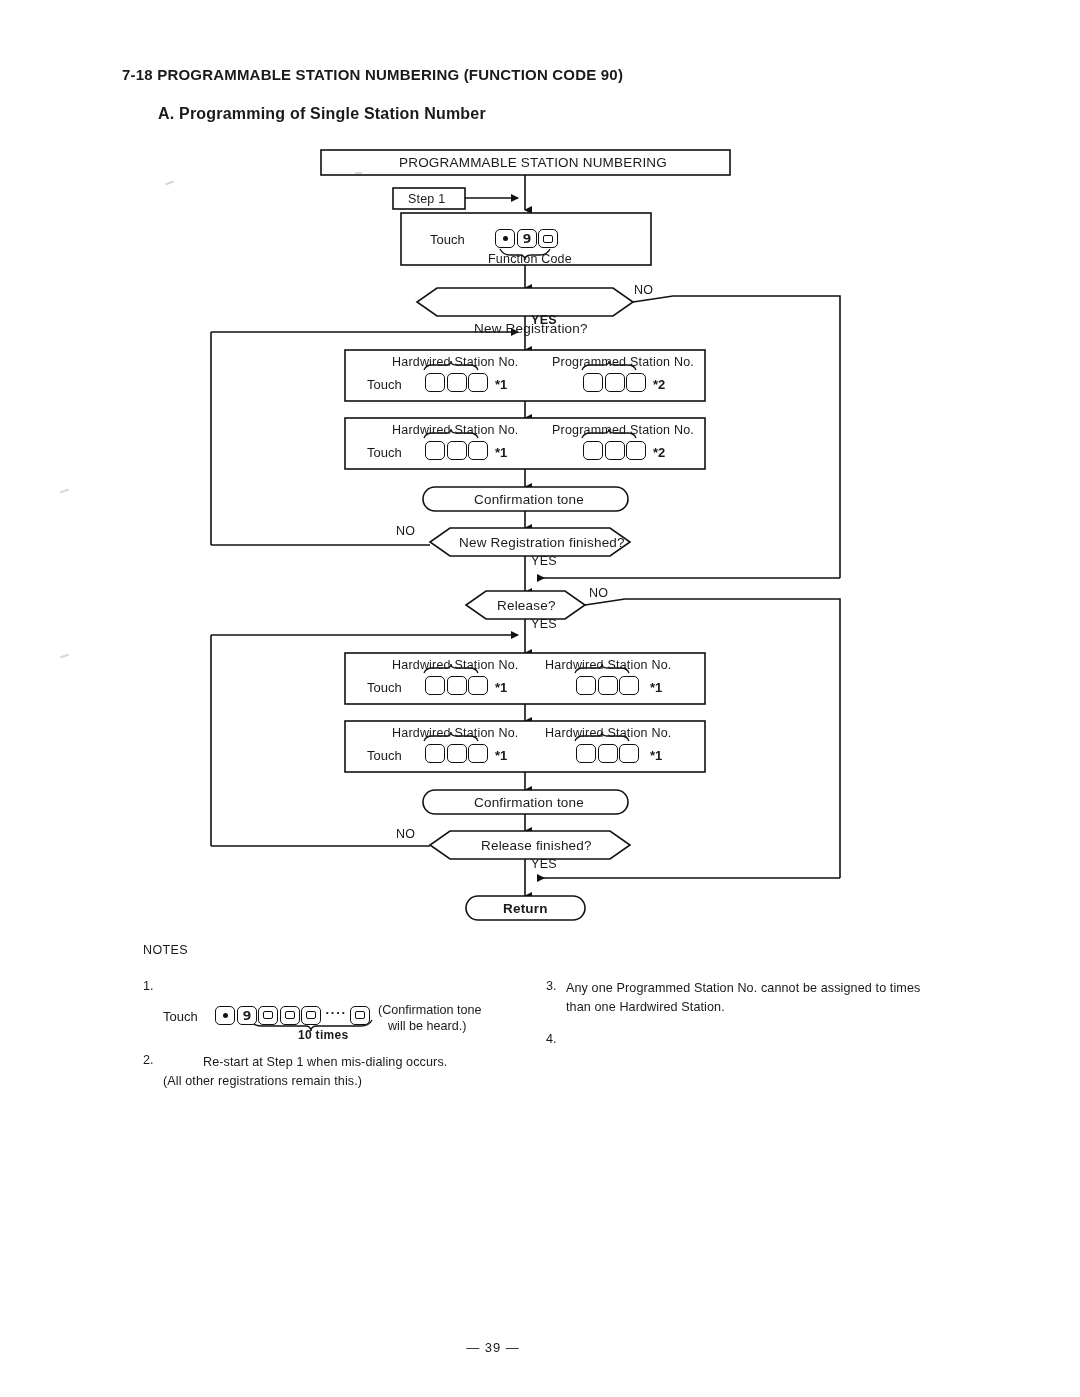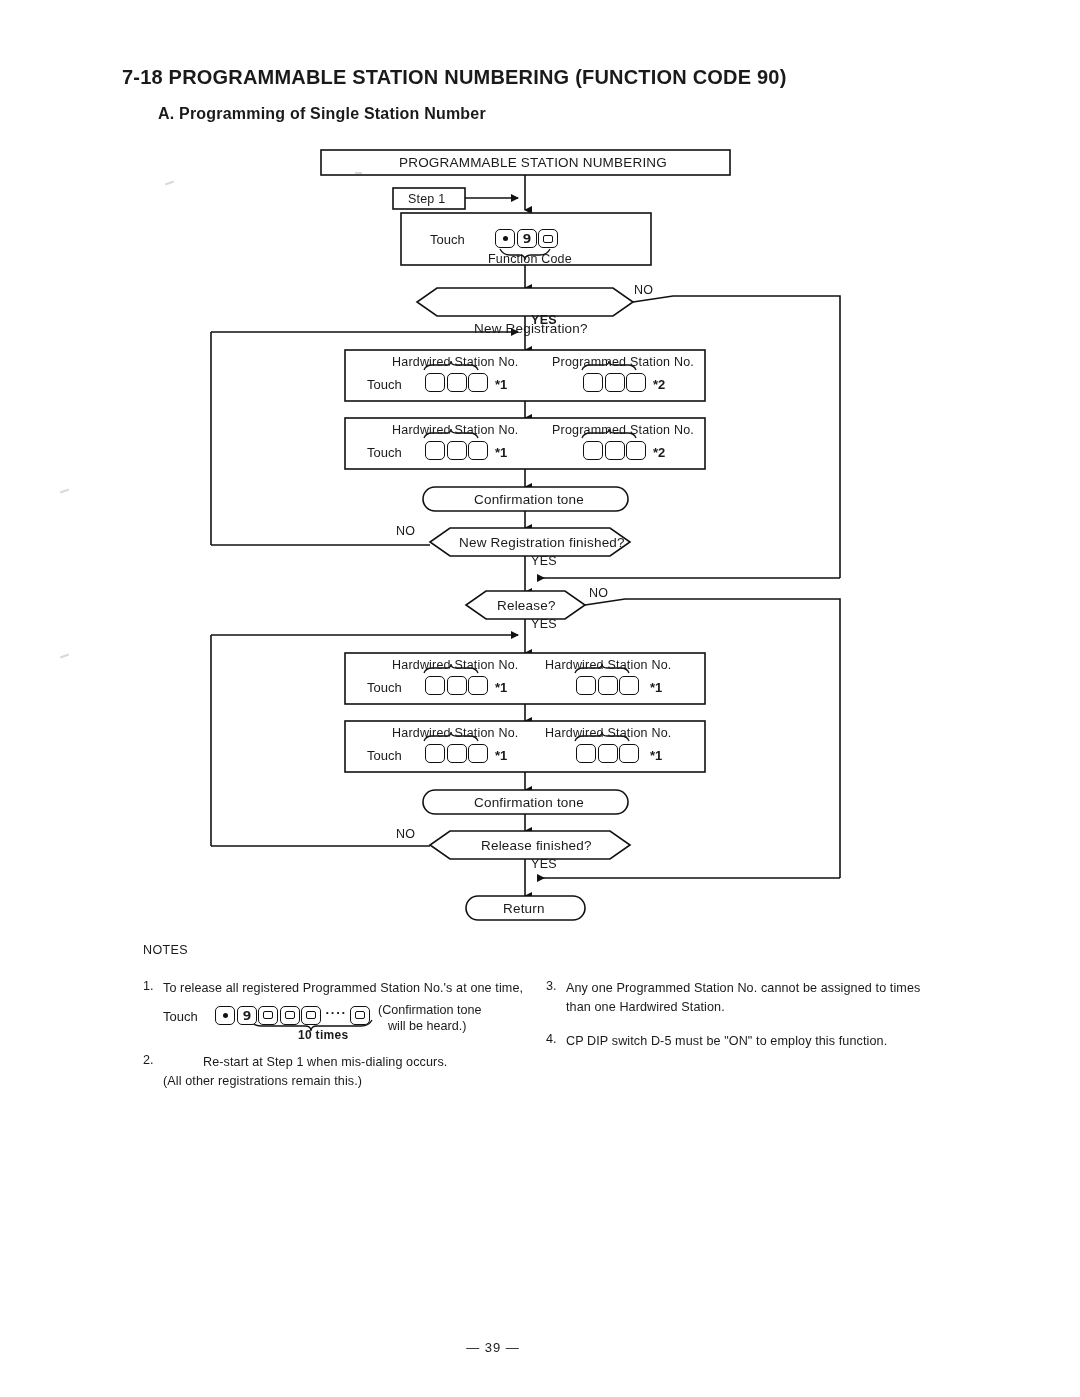--- a/index.html
+++ b/index.html
@@ -19,21 +19,21 @@
     margin: 0 auto;
     background: #ffffff;
     overflow: hidden;
   }
 
   
   #doc-title {
     position: absolute;
     left: 122px;
     top: 66px;
-    font-size: 20px;
+    font-size: 15px;
     font-weight: bold;
     letter-spacing: 0.2px;
     white-space: nowrap;
   }
   #doc-subtitle {
     position: absolute;
     left: 158px;
     top: 105px;
     font-size: 16px;
     font-weight: bold;
@@ -379,26 +379,25 @@
     <span class="key blank"></span>
   </div>
   <div class="star-mark" style="left:650px; top:748px;">*1</div>
 
   <div class="node-label" style="left:474px; top:795px;">Confirmation tone</div>
 
   <div class="node-label" style="left:481px; top:838px;">Release finished?</div>
   <div class="branch-label" style="left:396px; top:827px;">NO</div>
   <div class="branch-label" style="left:531px; top:857px;">YES</div>
 
-  <div class="node-label" style="left:503px; top:901px;">Return</div>
+  <div class="node-label" style="left:503px; top:901px;font-weight:bold;">Return</div>
 
   <div id="notes-heading">NOTES</div>
 
   <div class="note-num" style="left:143px; top:979px;">1.</div>
-  <div class="note-text" style="left:163px; top:979px;">To release all registered Programmed Station No.'s at one time,</div>
   <div class="touch-word" style="left:163px; top:1009px;">Touch</div>
   <div class="keyrow" style="left:215px; top:1005px;">
     <span class="key">
         <span class="dot"></span>
       </span>
     <span class="key">
         <span class="nine-glyph">9</span>
       </span>
     <span class="key">
         <span class="zero-glyph"></span>
@@ -420,21 +419,20 @@
 
   <div class="note-num" style="left:143px; top:1053px;">2.</div>
   <div class="note-text" style="left:163px; top:1053px;margin-left:40px;">Re-start at Step 1 when mis-dialing occurs.</div>
   <div class="note-text" style="left:163px; top:1072px;">(All other registrations remain this.)</div>
 
   <div class="note-num" style="left:546px; top:979px;">3.</div>
   <div class="note-text" style="left:566px; top:979px;">Any one Programmed Station No. cannot be assigned to times</div>
   <div class="note-text" style="left:566px; top:998px;">than one Hardwired Station.</div>
 
   <div class="note-num" style="left:546px; top:1032px;">4.</div>
-  <div class="note-text" style="left:566px; top:1032px;">CP  DIP switch D-5 must be "ON" to employ this function.</div>
 
   <div id="page-number">— 39 —</div>
 
   <div class="speck" style="left:165px; top:182px; width:9px; height:2px; transform:rotate(-20deg);"></div>
   <div class="speck" style="left:60px; top:490px; width:9px; height:2px; transform:rotate(-20deg);"></div>
   <div class="speck" style="left:60px; top:655px; width:9px; height:2px; transform:rotate(-20deg);"></div>
   <div class="speck" style="left:355px; top:172px; width:7px; height:2px;"></div>
 
 </div>
 

